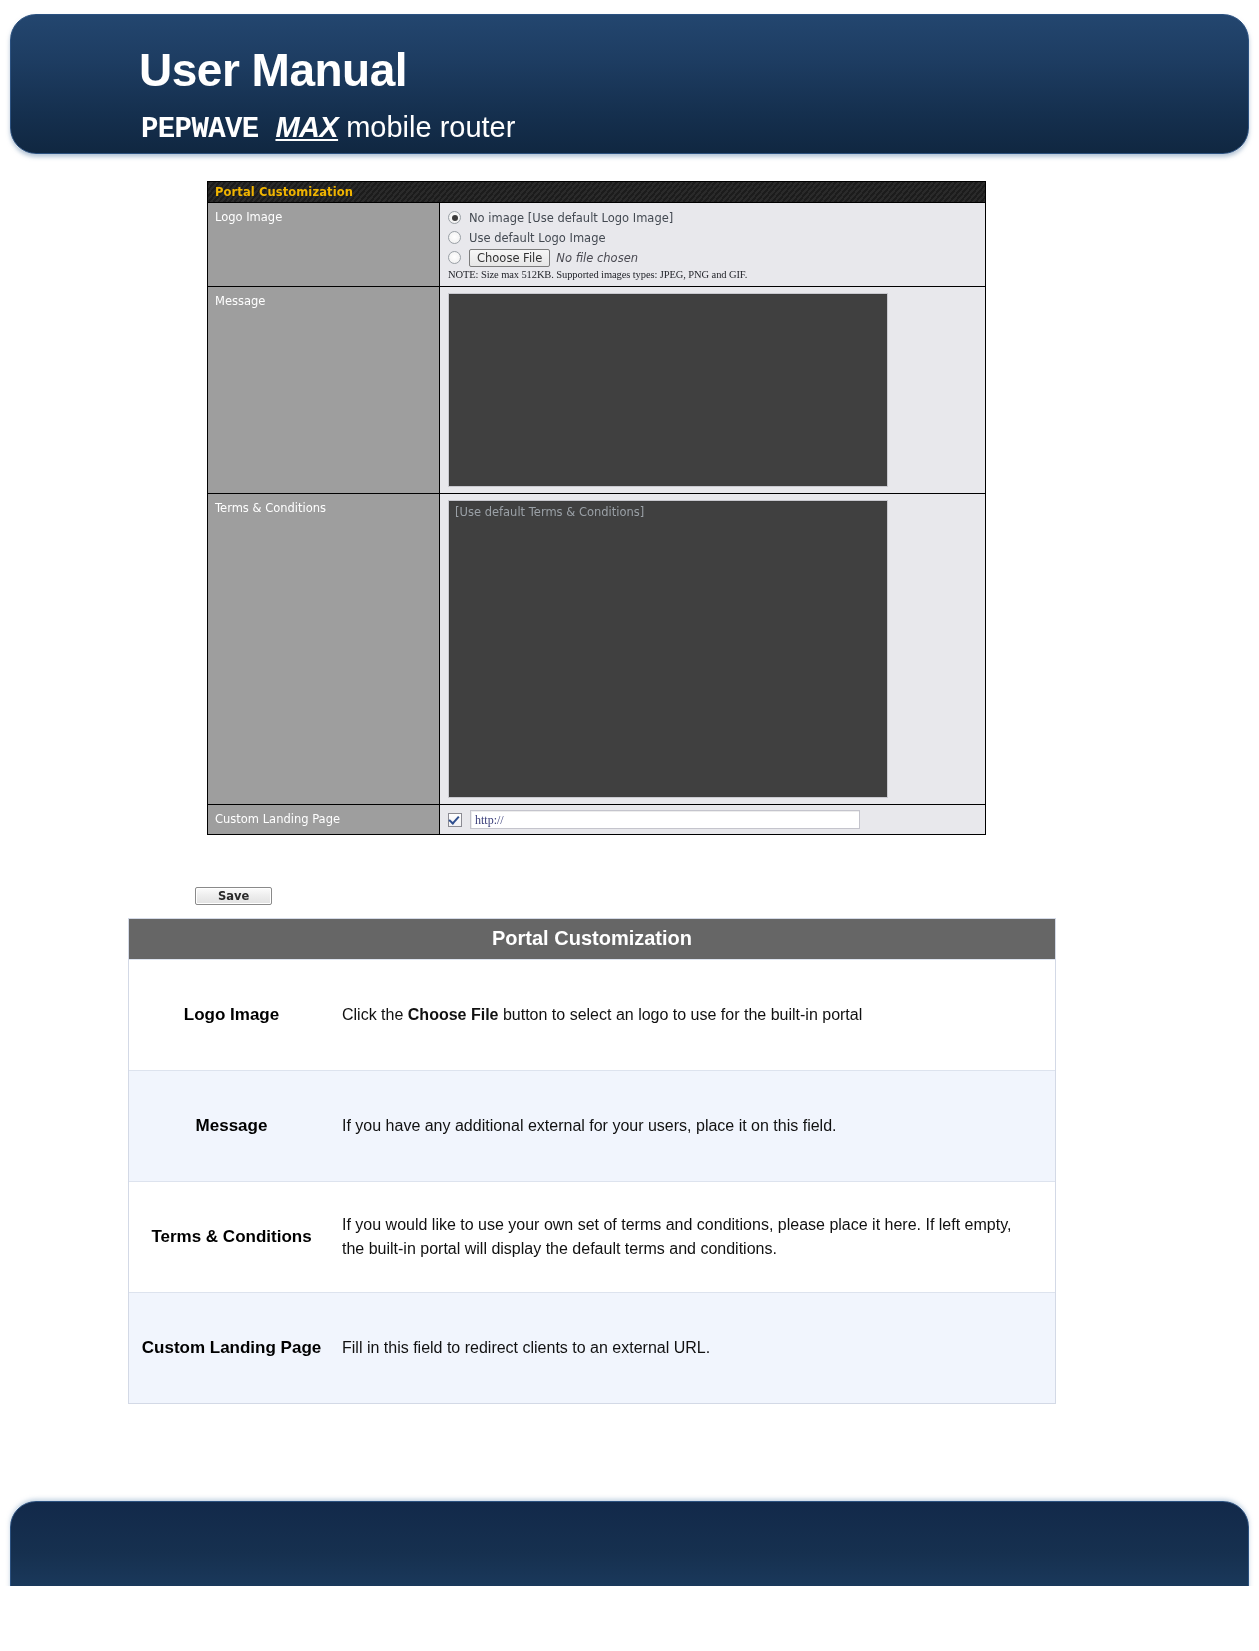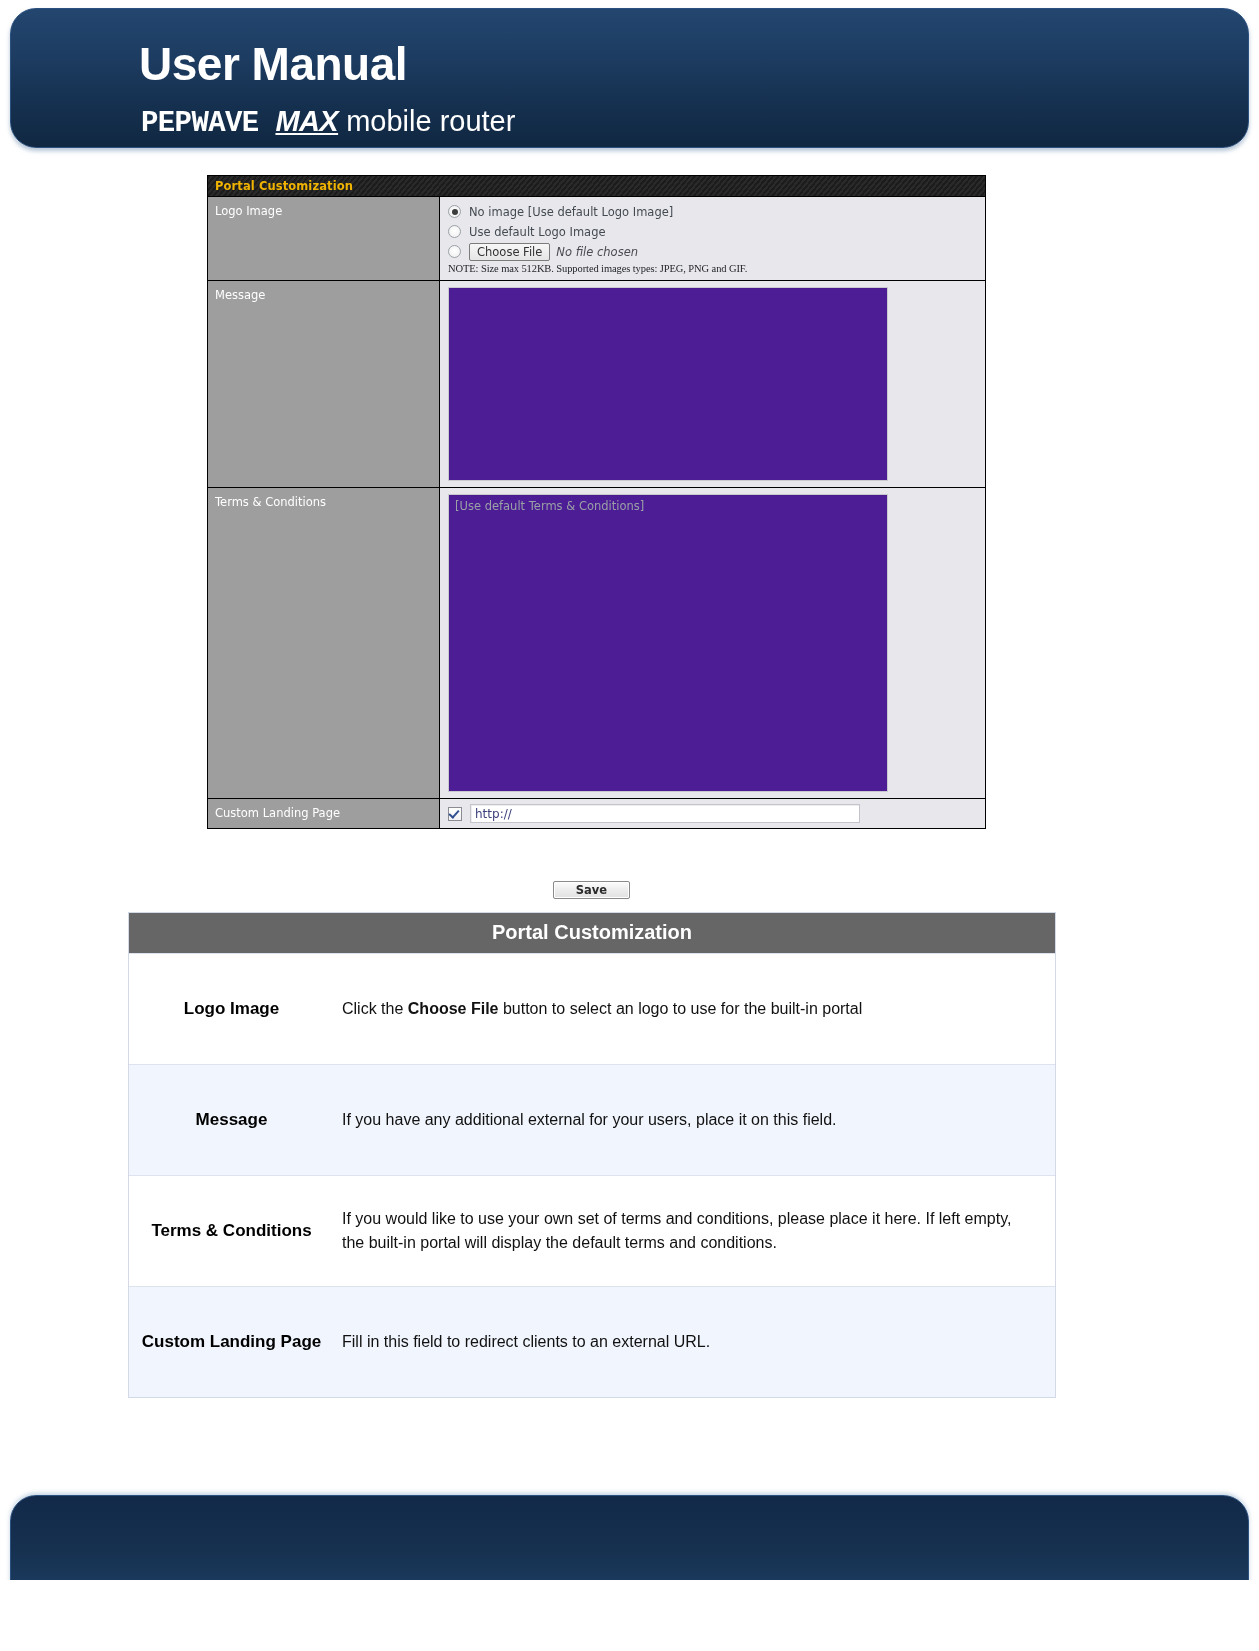--- a/index.html
+++ b/index.html
@@ -5,21 +5,21 @@
   html, body {
     margin: 0;
     padding: 0;
     background: #ffffff;
     font-family: "Liberation Sans", sans-serif;
   }
   .page {
     position: relative;
     width: 1259px;
     height: 1580px;
-    margin: 0 auto;
+    margin: 6px auto;
     background: #ffffff;
     overflow: hidden;
   }
 
   
   .header-banner {
     position: absolute;
     left: 10px;
     top: 8px;
     width: 1239px;
@@ -142,33 +142,33 @@
   .no-file { font-size: 11.5px; color: #4a4a52; font-style: italic; }
   .note {
     font-size: 10.5px;
     color: #23252b;
     margin-top: 3px;
     letter-spacing: -0.1px;
     font-family: Liberation Serif, serif;
   }
 
   .textarea-box {
-    background: #4c1d95;
+    background: #404040;
     border: 1px solid #c9c9cf;
     box-shadow: inset 1px 1px 0 rgba(0,0,0,0.06);
     box-sizing: border-box;
     font-size: 11.5px;
     color: #9aa0a6;
     padding: 4px 6px;
     overflow: hidden;
   }
   .ta-message { width: 440px; height: 194px; }
   .ta-terms   { width: 440px; height: 298px; }
 
-  .landing-row .sfield { display: flex; align-items: center; padding-top: 5px; padding-bottom: 5px; }
+  .landing-row .sfield { display: flex; align-items: center; padding-top: 5px; padding-bottom: 5px; font-family: Liberation Serif, serif; }
   .checkbox {
     width: 12px; height: 12px;
     border: 1px solid #8b8b93;
     background: linear-gradient(to bottom,#ffffff,#f1f1f4);
     margin-right: 8px;
     position: relative;
     flex: 0 0 12px;
   }
   .checkbox.checked::after {
     content: "";
@@ -187,24 +187,23 @@
     box-shadow: inset 1px 1px 0 rgba(0,0,0,0.07);
     font-size: 12px;
     color: #3b3f7a;
     line-height: 19px;
     padding-left: 4px;
     box-sizing: border-box;
   }
 
   .save-wrap {
     position: absolute;
-    left: 202px;
+    left: 195px;
     top: 880px;
     width: 779px;
-    text-align: center;
   }
   .save-btn {
     display: inline-block;
     border: 1px solid #8a8a8a;
     border-radius: 2px;
     background: linear-gradient(to bottom,#fcfcfc 0%, #ededed 50%, #e2e2e2 100%);
     font-size: 11.5px;
     font-weight: bold;
     color: #2b2b2b;
     padding: 1px 22px;

